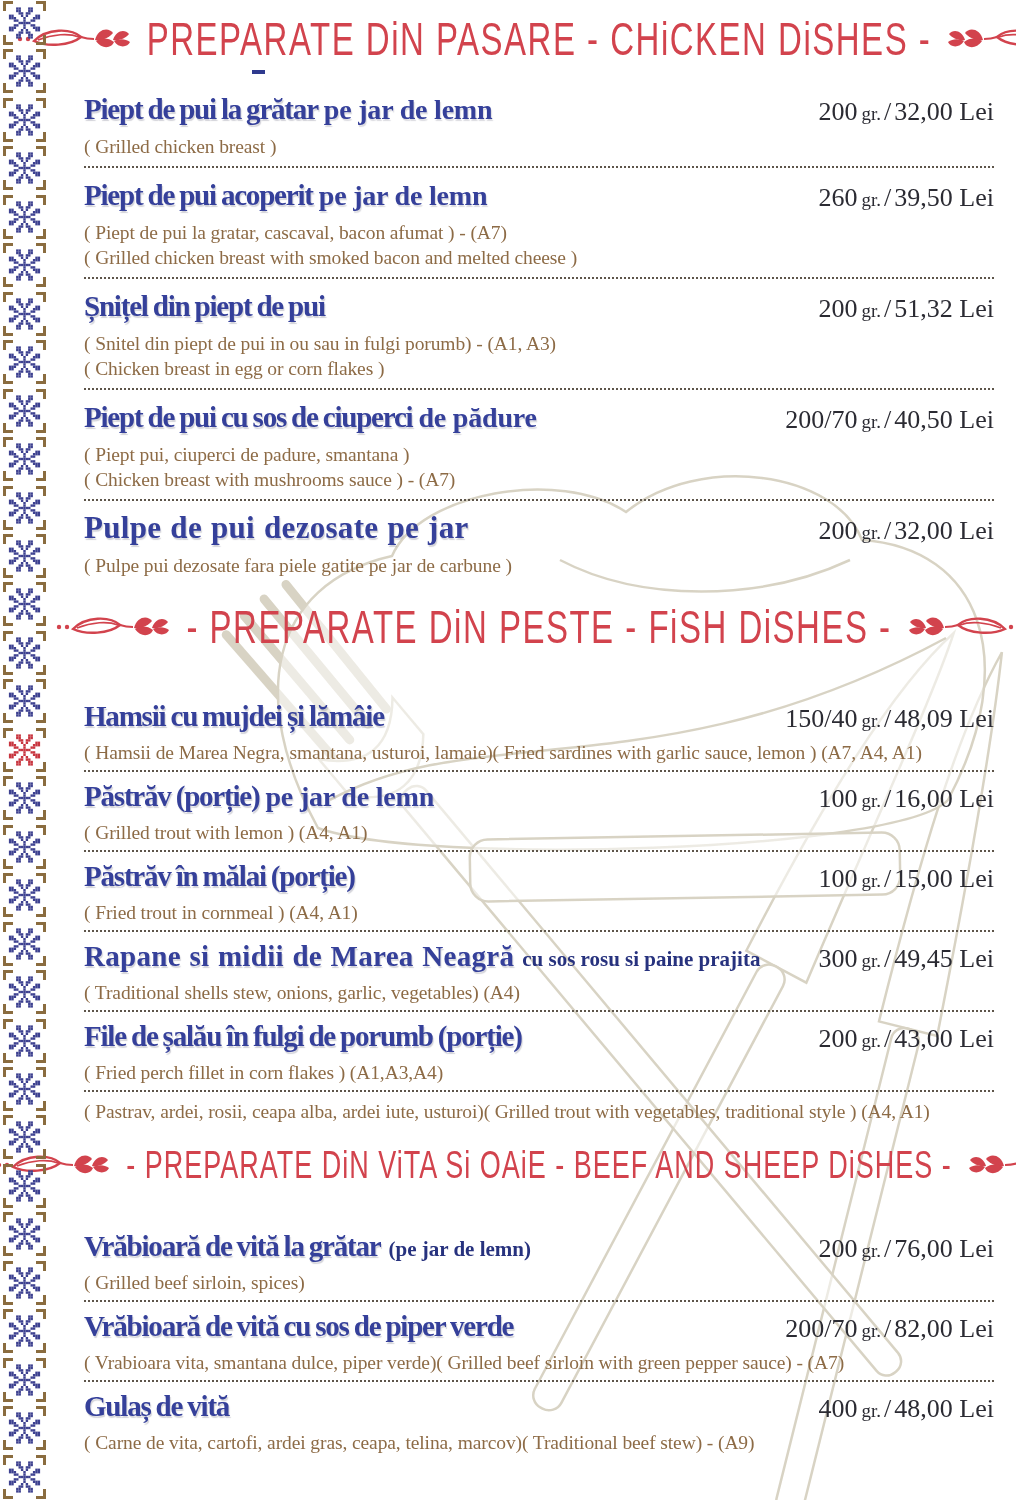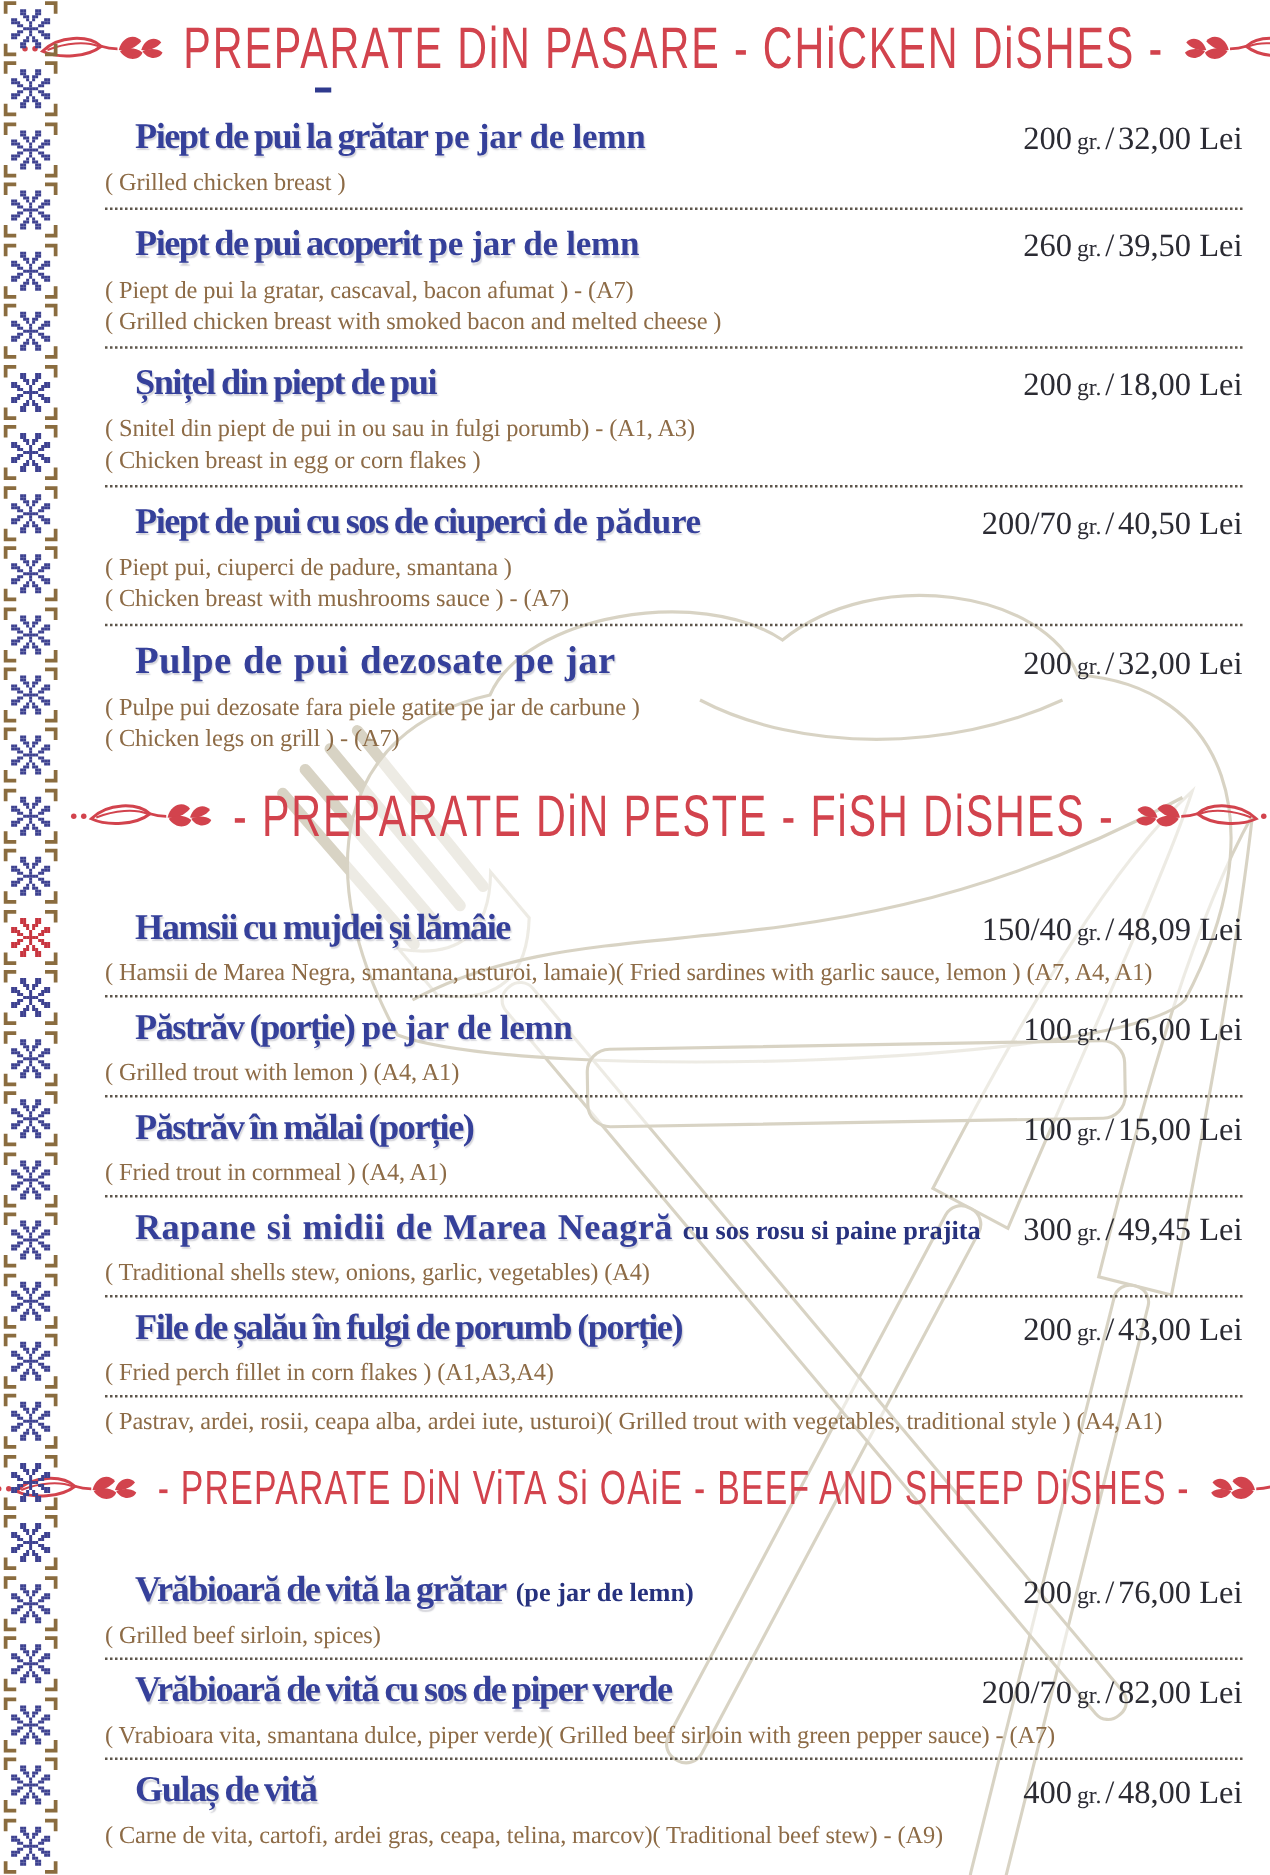--- a/index.html
+++ b/index.html
@@ -26,21 +26,21 @@
   .items{margin-top:8px;}
   #content .section:nth-of-type(2){margin-top:18px;}
   #content .section:nth-of-type(2) .items{margin-top:34px;}
   #content .section:nth-of-type(3){margin-top:10px;}
   #content .section:nth-of-type(3) .items{margin-top:26px;}
   
   .item{padding-top:9px;}
   #content .section:nth-of-type(2) .item,
   #content .section:nth-of-type(3) .item{padding-top:6px;}
   .row{position:relative;line-height:36px;min-height:36px;}
-  .title-wrap{white-space:nowrap;padding-right:235px;overflow:visible;margin-left:24px;}
+  .title-wrap{white-space:nowrap;padding-right:235px;overflow:visible;}
   .name{color:#35409a;font-weight:bold;font-size:29px;letter-spacing:-1.2px;word-spacing:-1px;
         text-shadow:1px 2px 1px rgba(110,110,130,.30);}
   .name2{color:#35409a;font-weight:bold;font-size:28px;letter-spacing:-.2px;margin-left:6px;
          text-shadow:1px 2px 1px rgba(110,110,130,.25);}
   .note{color:#27327e;font-weight:bold;font-size:21px;margin-left:8px;}
   .name2:empty,.note:empty{margin:0;}
   
   #content .section:nth-of-type(1) .item:nth-child(5) .name,
   #content .section:nth-of-type(2) .item:nth-child(4) .name,
   #content .section:nth-of-type(2) .item:nth-child(6) .name,
@@ -2248,21 +2248,21 @@
     <div class="sep"></div>
   </div>
 
   <div class="item">
     <div class="row">
       <div class="title-wrap">
         <span class="name">Șnițel din piept de pui</span><span class="name2"></span><span class="note"></span>
       </div>
       <div class="price">
         <span class="qty">200</span>
-        <span class="unit">gr.</span><span class="psep">/</span><span class="amount">18,00 Lei</span>
+        <span class="unit">gr.</span><span class="psep">/</span><span class="amount">51,32 Lei</span>
       </div>
     </div>
     <div class="descs">
               <div>( Snitel din piept de pui in ou sau in fulgi porumb) - (A1, A3)</div>
               <div>( Chicken breast in egg or corn flakes )</div>
             </div>
     <div class="sep"></div>
   </div>
 
   <div class="item">
@@ -2287,21 +2287,20 @@
       <div class="title-wrap">
         <span class="name">Pulpe de pui dezosate pe jar</span><span class="name2"></span><span class="note"></span>
       </div>
       <div class="price">
         <span class="qty">200</span>
         <span class="unit">gr.</span><span class="psep">/</span><span class="amount">32,00 Lei</span>
       </div>
     </div>
     <div class="descs">
               <div>( Pulpe pui dezosate fara piele gatite pe jar de carbune )</div>
-              <div>( Chicken legs on grill ) - (A7)</div>
             </div>
 
   </div>
 </div>
   </section>
 
   <section class="section">
     <div class="head">
       <svg class="flourish left" width="118" height="40" viewBox="0 0 118 40">
             <use href="#flourish-shape"></use>

